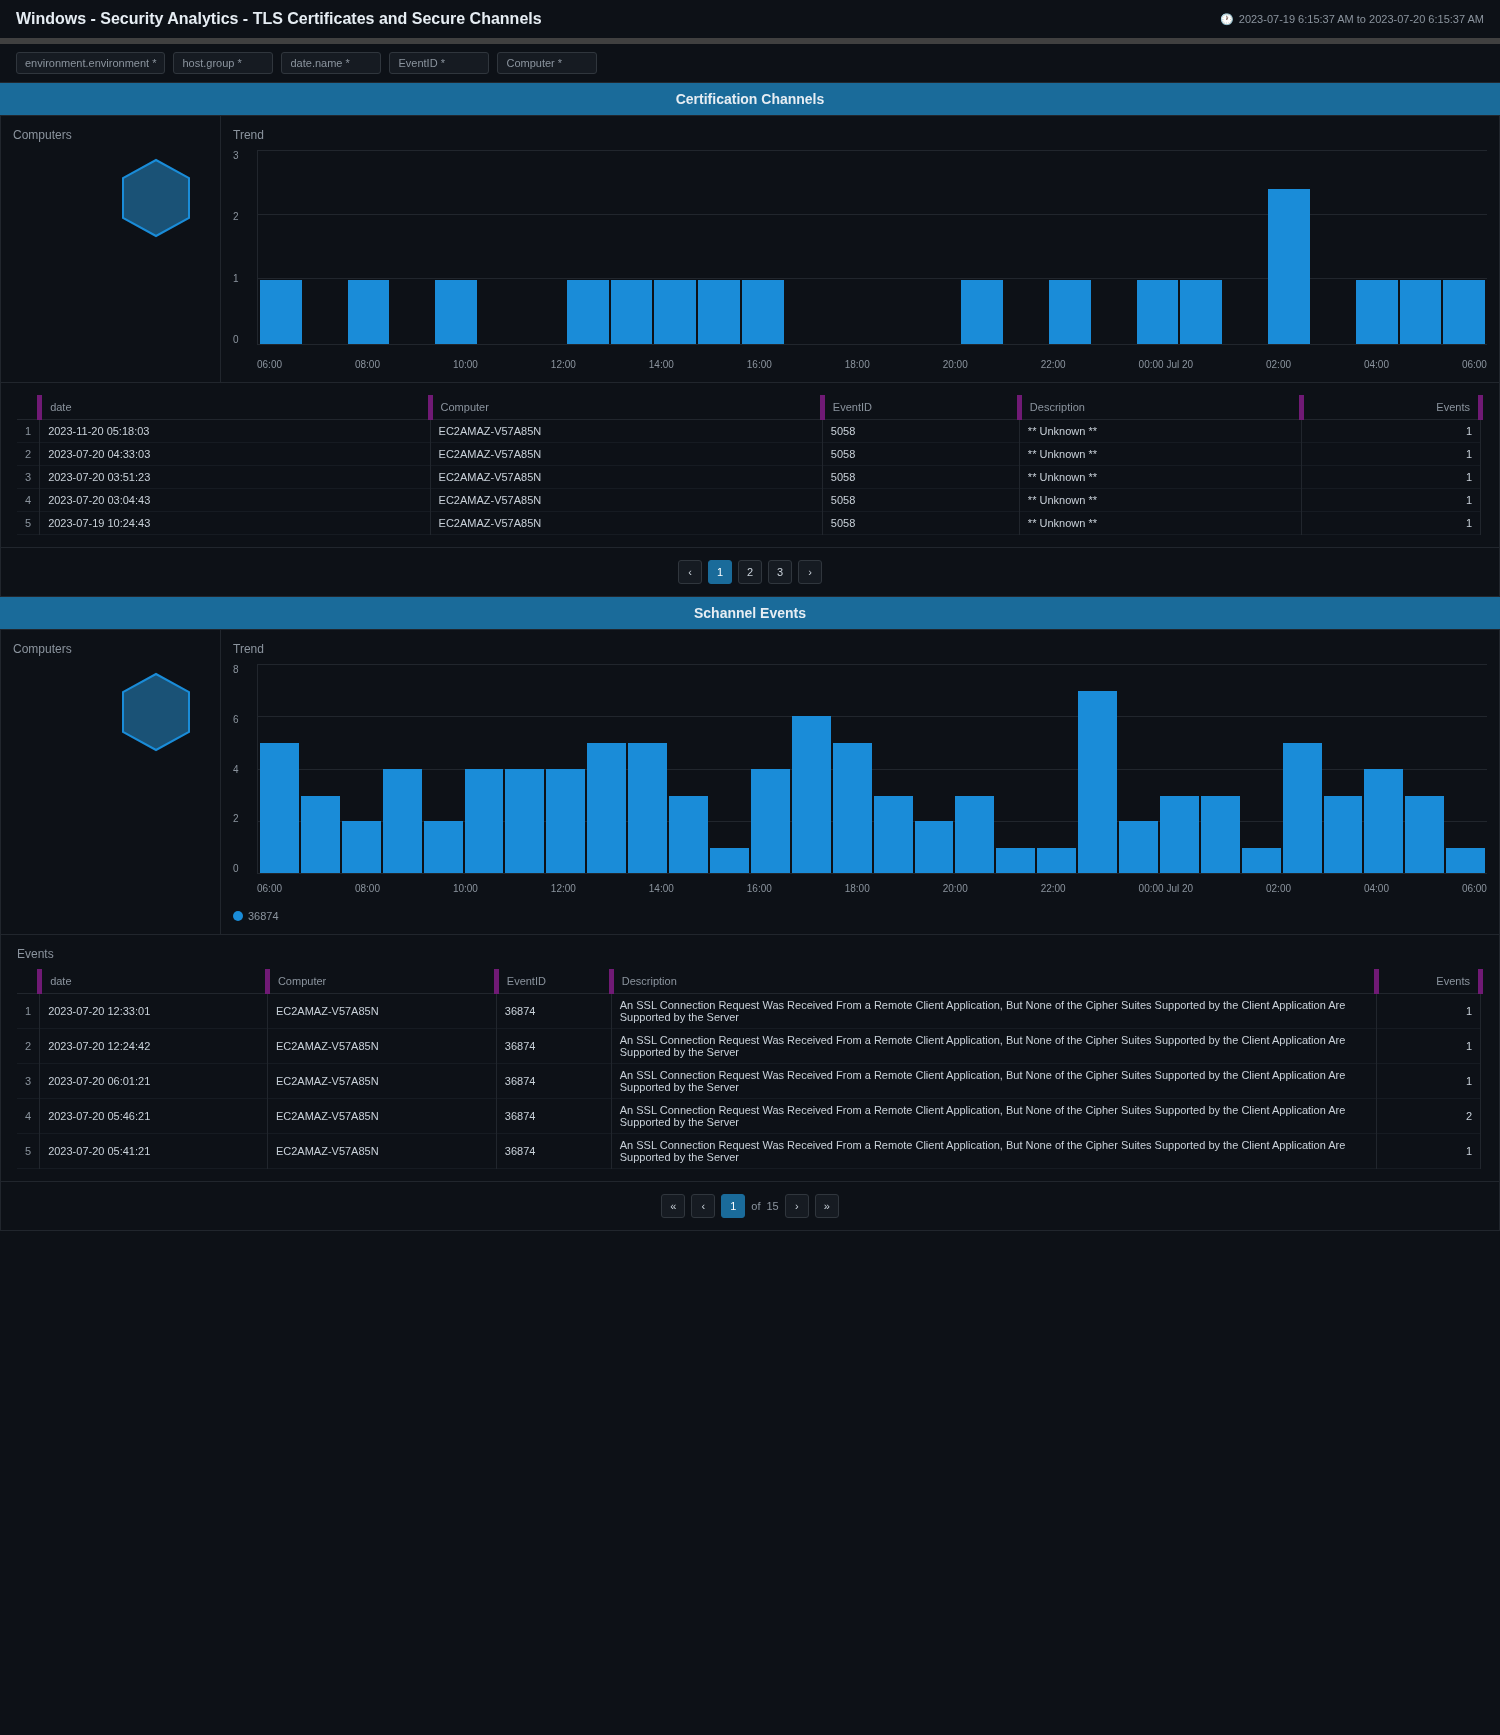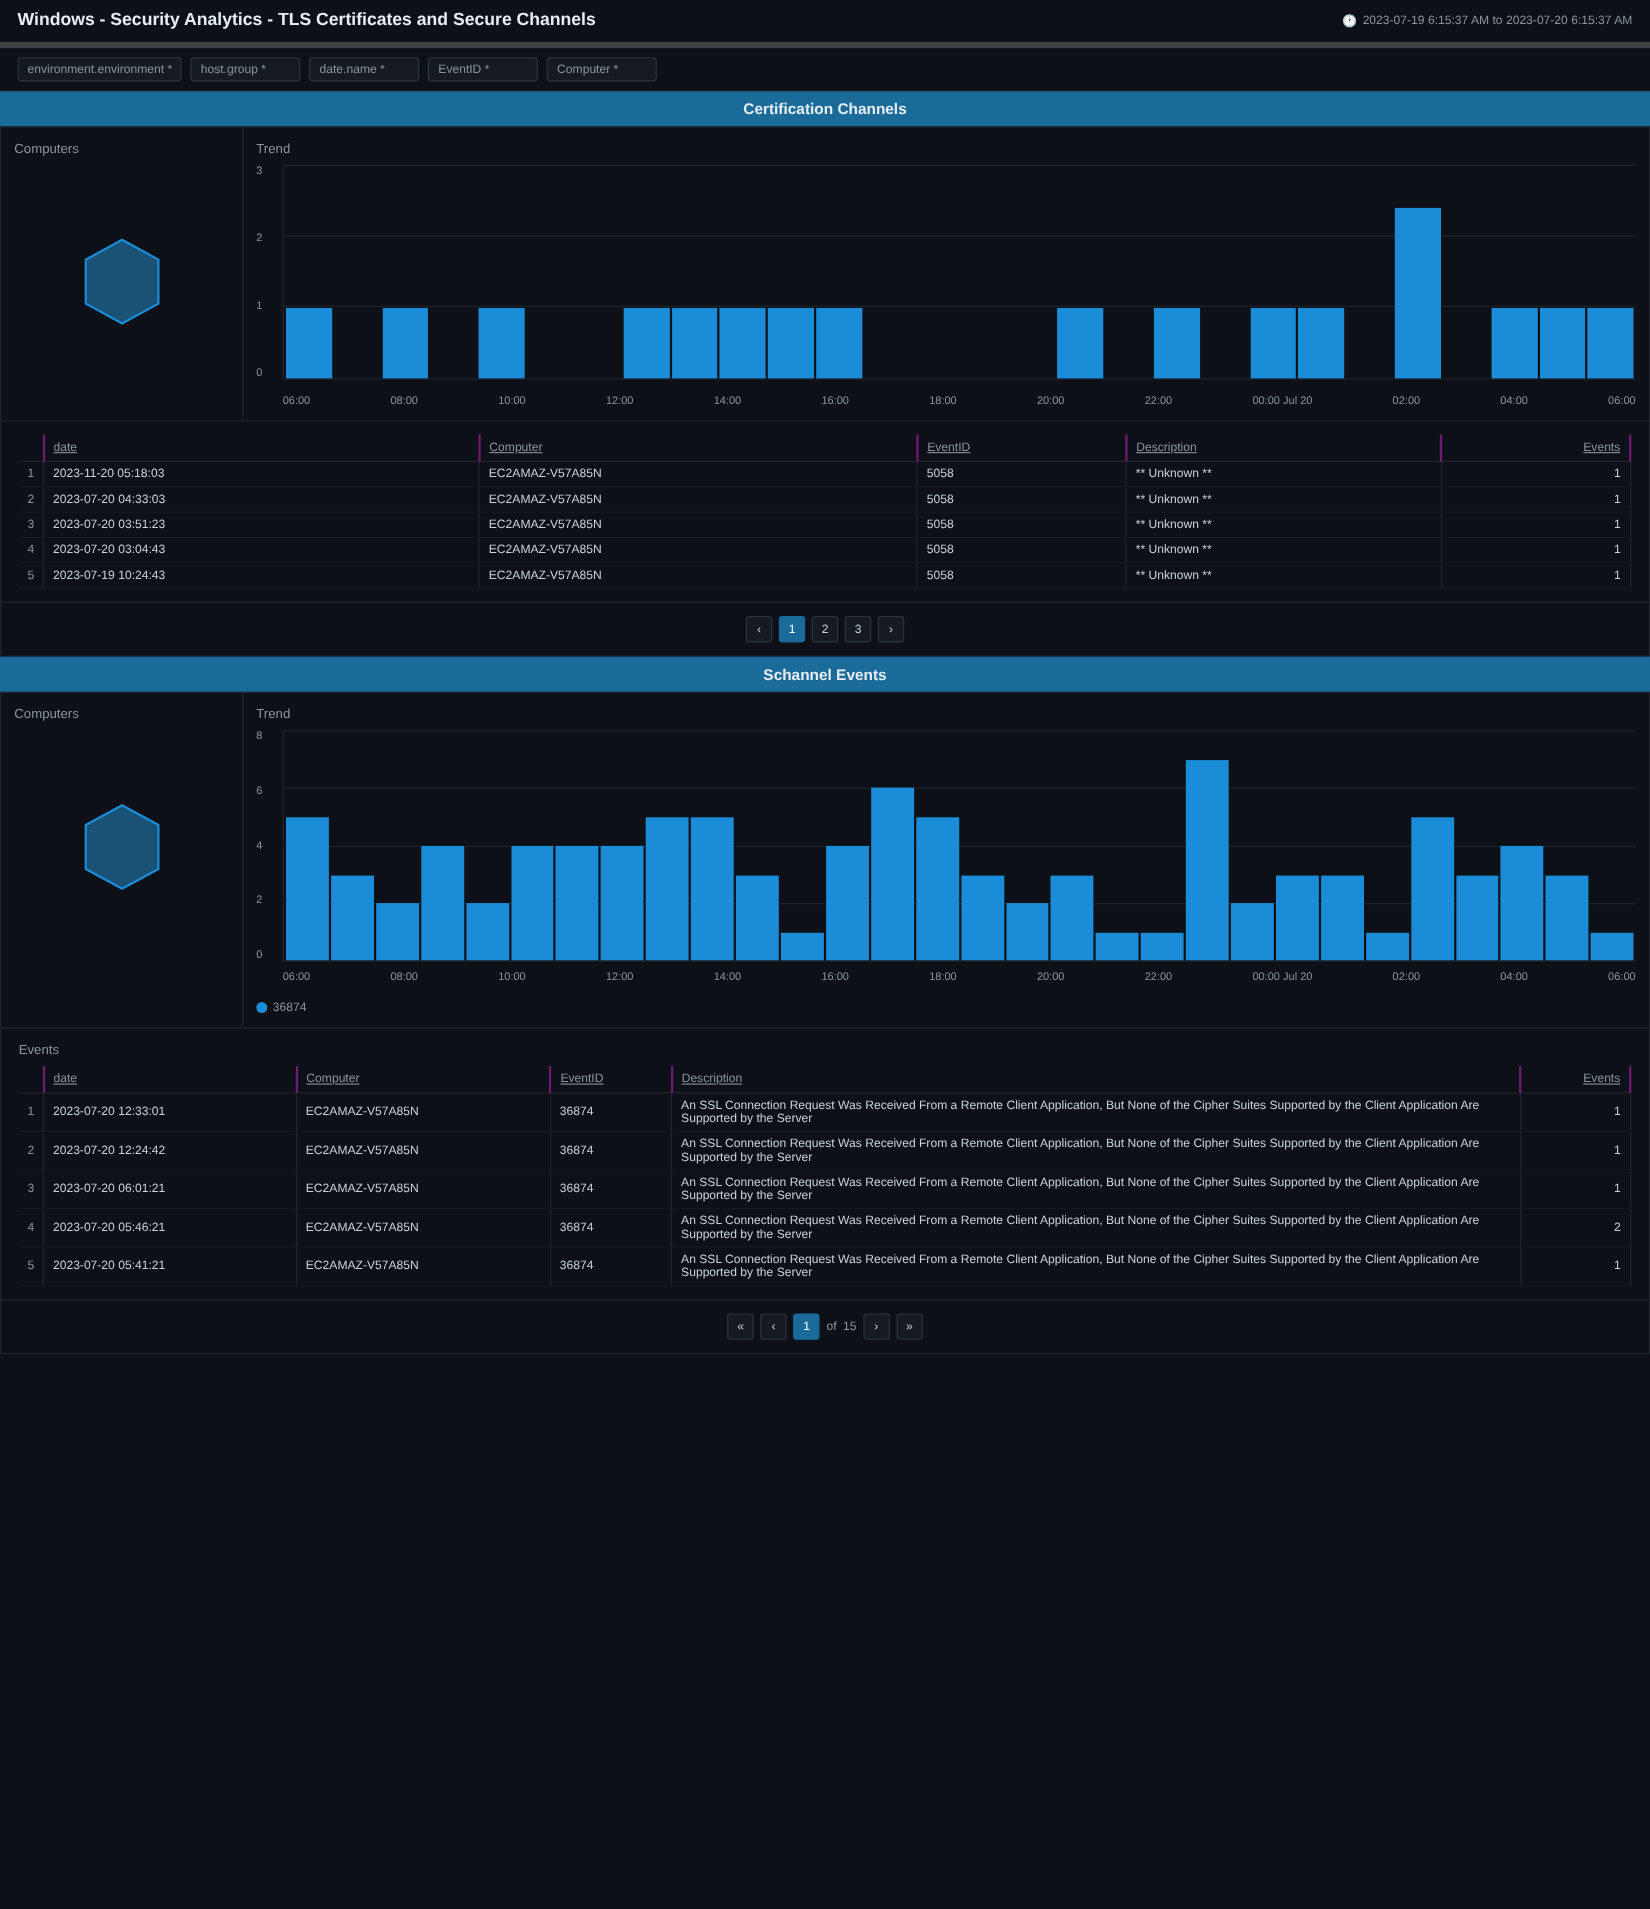--- a/index.html
+++ b/index.html
@@ -60,21 +60,21 @@
       display: flex;
       border: 1px solid #21262d;
       background: #0d1117;
     }
     .computers-panel {
       width: 220px;
       min-width: 220px;
       padding: 12px;
       border-right: 1px solid #21262d;
       display: flex;
-      flex-direction: column;
+      flex-direction: row;
       align-items: flex-start;
       gap: 32px;
     }
     .computers-label {
       font-size: 12px;
       color: #8b949e;
       margin-bottom: 12px;
     }
     .hexagon-container {
       display: flex;
@@ -177,22 +177,21 @@
       font-size: 11px;
     }
     thead tr {
       border-bottom: 1px solid #21262d;
     }
     thead th {
       padding: 6px 8px;
       text-align: left;
       color: #8b949e;
       font-weight: normal;
-      border-right: 2px solid #701a75;
-      text-decoration: underline;
+      border-right: 5px solid #701a75;
     }
     tbody tr {
       border-bottom: 1px solid #161b22;
     }
     tbody td {
       padding: 5px 8px;
       color: #c9d1d9;
       border-right: 1px solid #21262d;
     }
     .row-num {

